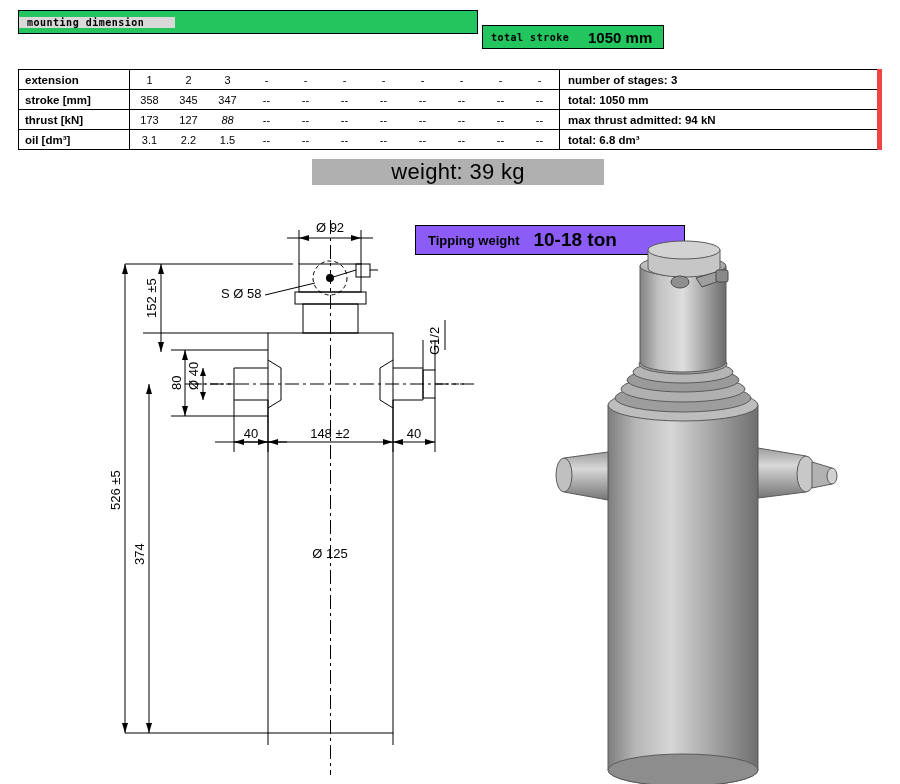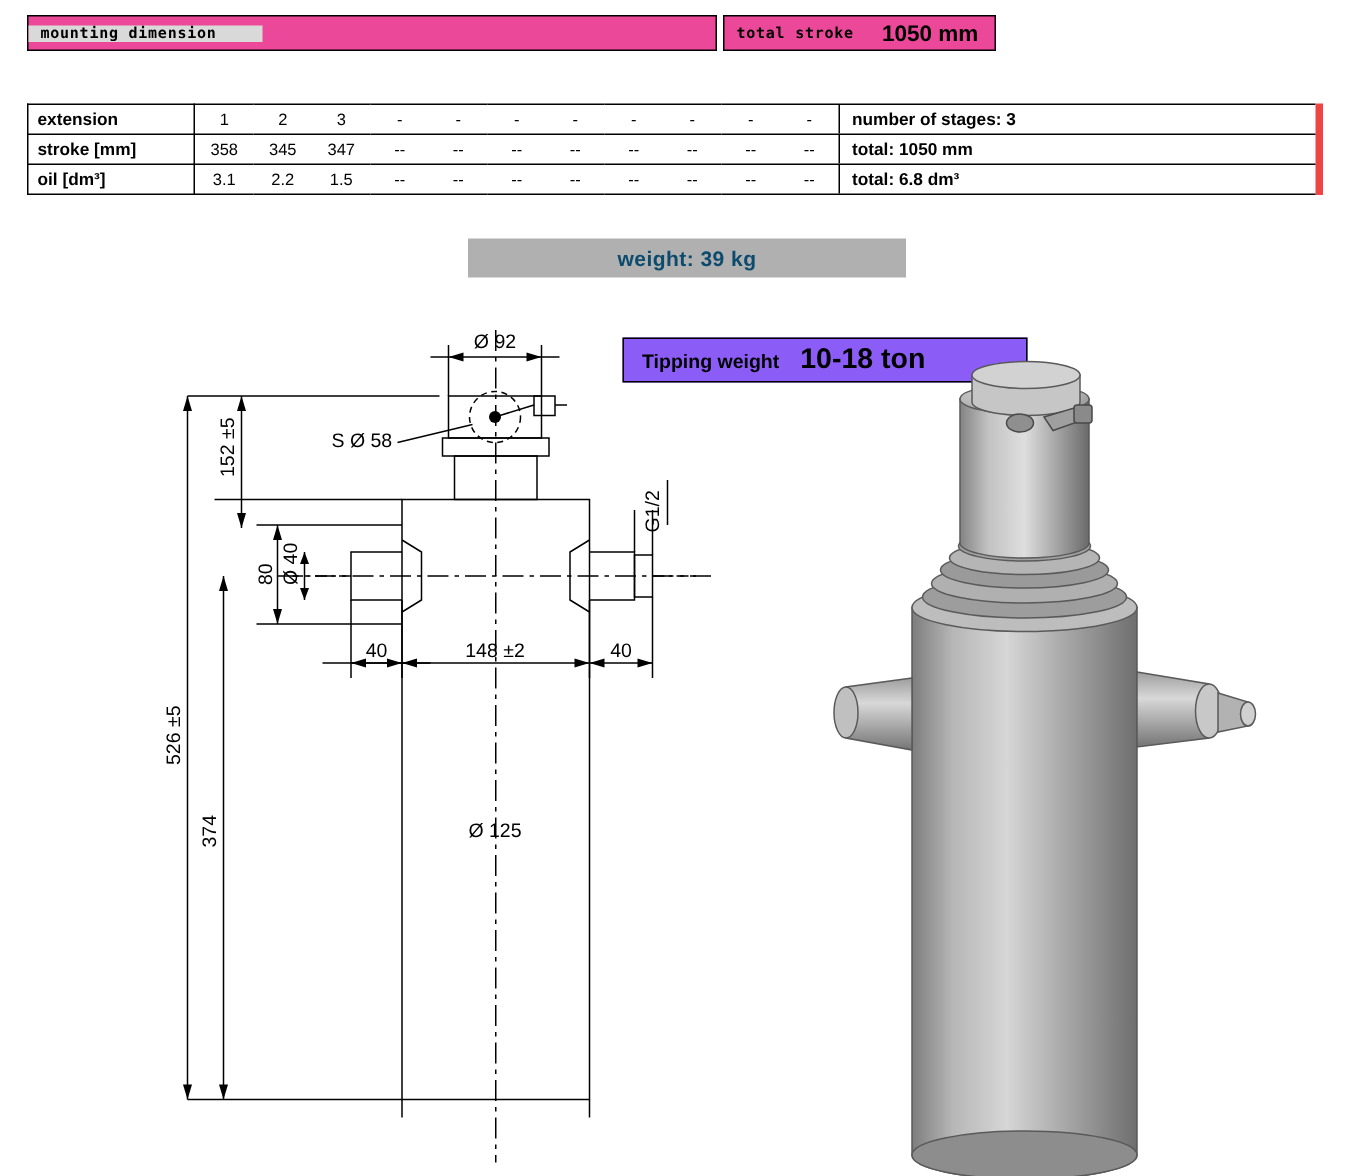--- a/index.html
+++ b/index.html
@@ -10,34 +10,34 @@
     color:#000;
     position:relative;
     overflow:hidden;
   }
   
   .header-strip{
     position:absolute;left:18px;top:10px;width:864px;height:24px;
     display:flex;gap:4px;
   }
   .hdr-box{
-    background:#ec4899;border:1px solid #000;
+    background:#22c55e;border:1px solid #000;
     display:flex;align-items:center;height:100%;box-sizing:border-box;
   }
   .hdr-label{
     font-family:"DejaVu Sans Mono", monospace;
     font-size:10px;font-weight:bold;letter-spacing:.5px;
     padding:0 8px;white-space:nowrap;
   }
   .hdr-value{
     font-size:15px;font-weight:bold;padding:0 10px;white-space:nowrap;
     flex:1;text-align:center;
   }
   #hdr-mounting{width:460px;}
-  #hdr-stroke{width:182px;}
+  #hdr-stroke{width:182px;margin-top:15px;}
   #hdr-pressure{width:214px;}
   #hdr-mounting .hdr-label{width:140px;background:#d9d9d9;}
   
   .spec-table{
     position:absolute;left:18px;top:42px;width:864px;
     border-collapse:collapse;
     margin-top:27px;
   }
   .spec-table td{
     border-top:1px solid #000;border-bottom:1px solid #000;
@@ -54,21 +54,21 @@
     border-left:1px solid #000;border-right:5px solid #ef4444;padding-left:8px;
   }
   .spec-table td.italic{font-style:italic;}
   
   .weight-banner{
     position:absolute;left:312px;top:159px;width:292px;height:26px;
     background:#b0b0b0;
     display:flex;align-items:center;justify-content:center;
   }
   .weight-banner span{
-    color:#0c4a6e;font-size:14px;font-weight:bold;letter-spacing:.3px;
+    color:#000000;font-size:22px;font-weight:normal;letter-spacing:.3px;
   }
   
   .tipping-box{
     position:absolute;left:415px;top:225px;width:268px;height:28px;
     background:#8b5cf6;border:1px solid #000;
     display:flex;align-items:center;
   }
   .tipping-box .t-label{font-size:13px;font-weight:bold;padding-left:12px;}
   .tipping-box .t-value{font-size:19px;font-weight:bold;padding-left:14px;}
   
@@ -113,20 +113,35 @@
       <td class="num">347</td>
       <td class="num">--</td>
       <td class="num">--</td>
       <td class="num">--</td>
       <td class="num">--</td>
       <td class="num">--</td>
       <td class="num">--</td>
       <td class="num">--</td>
       <td class="num">--</td>
       <td class="note">total: 1050 mm</td>
+    </tr>
+    <tr>
+      <td class="rowhead">thrust [kN]</td>
+      <td class="num">173</td>
+      <td class="num">127</td>
+      <td class="num italic">88</td>
+      <td class="num">--</td>
+      <td class="num">--</td>
+      <td class="num">--</td>
+      <td class="num">--</td>
+      <td class="num">--</td>
+      <td class="num">--</td>
+      <td class="num">--</td>
+      <td class="num">--</td>
+      <td class="note">max thrust admitted: 94 kN</td>
     </tr>
     <tr>
       <td class="rowhead">oil [dm³]</td>
       <td class="num">3.1</td>
       <td class="num">2.2</td>
       <td class="num">1.5</td>
       <td class="num">--</td>
       <td class="num">--</td>
       <td class="num">--</td>
       <td class="num">--</td>

